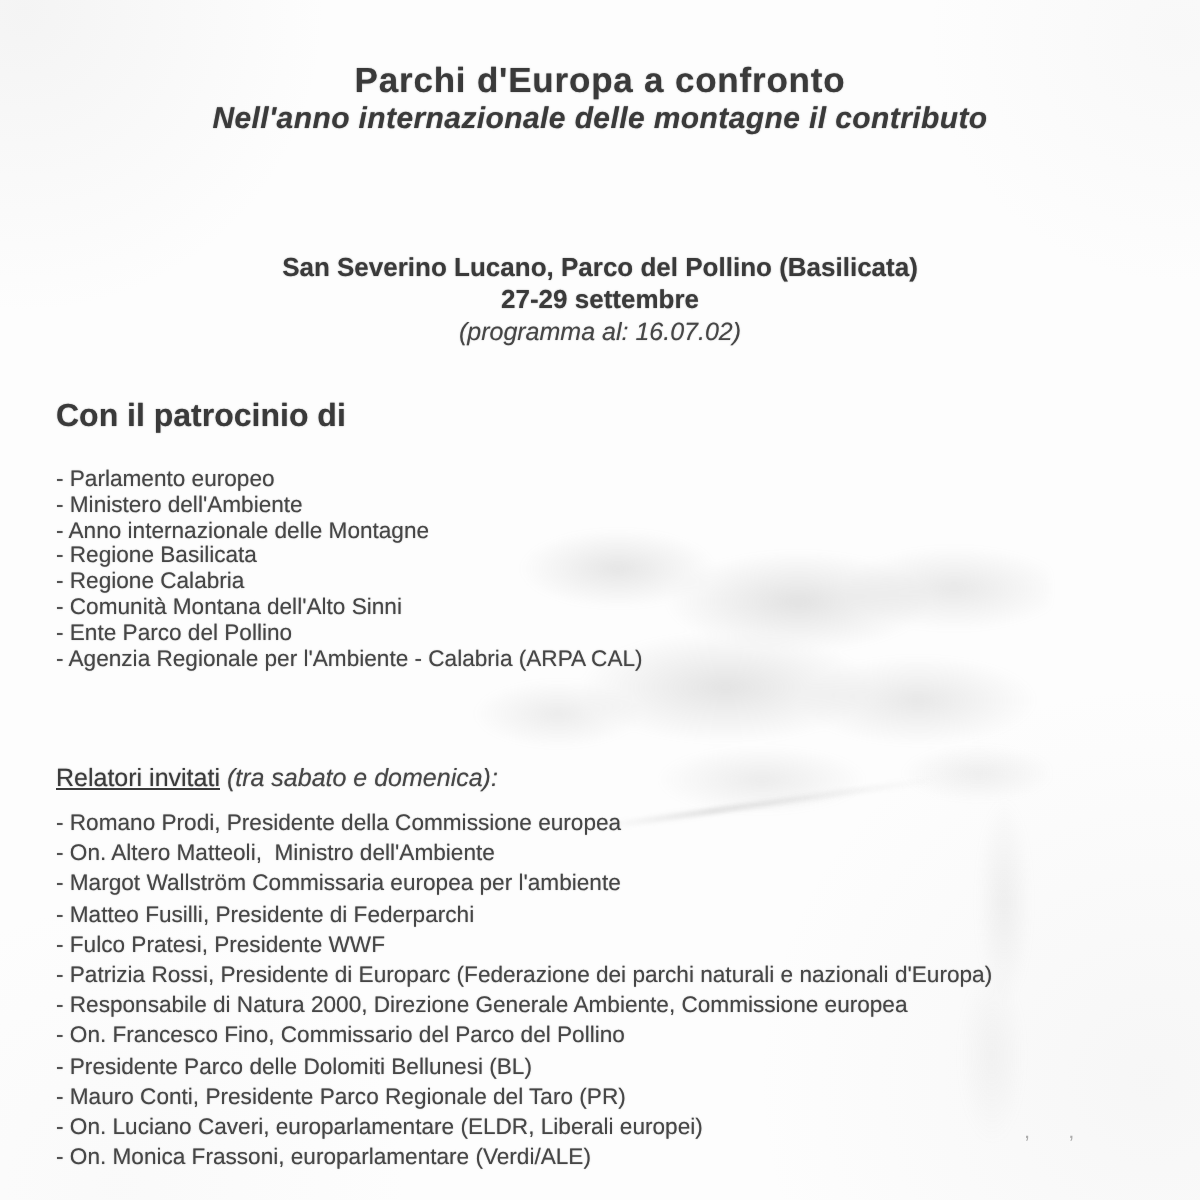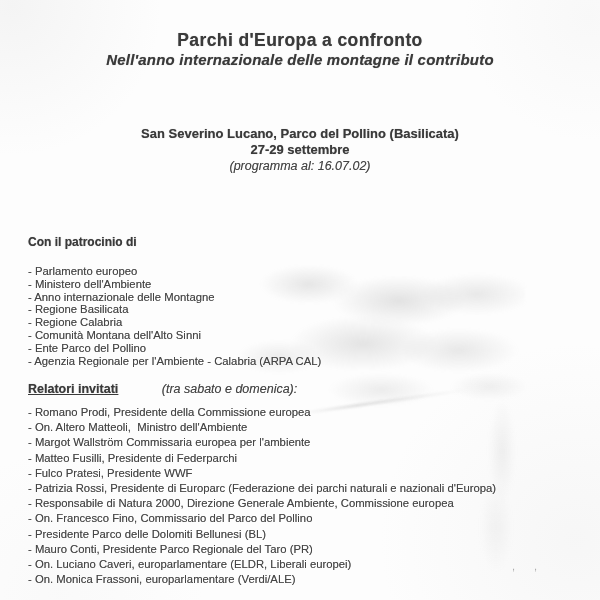--- a/index.html
+++ b/index.html
@@ -58,27 +58,27 @@
 
   header{position:absolute;top:31px;left:0;width:600px;text-align:center;}
   .doc-title{font-size:17.5px;font-weight:bold;letter-spacing:.4px;line-height:19px;}
   .doc-subtitle{font-size:15px;font-weight:bold;font-style:italic;line-height:19px;letter-spacing:.2px;}
 
   .event{position:absolute;top:126px;left:0;width:600px;text-align:center;}
   .event-location,.event-dates{font-size:13px;font-weight:bold;line-height:16px;}
   .event-note{font-size:12.5px;font-style:italic;line-height:16px;}
 
   .patronage{position:absolute;top:200px;left:28px;}
-  .patronage-heading{font-size:12px;font-weight:bold;margin-bottom:16px;margin-top:35px;}
+  .patronage-heading{font-size:16px;font-weight:bold;margin-bottom:16px;}
   .patronage .line{font-size:11.3px;line-height:12.8px;white-space:pre;}
 
   .speakers{position:absolute;top:382px;left:28px;}
   .speakers-heading{font-size:12.5px;margin-bottom:9px;}
-  .speakers-heading .main{font-weight:bold;text-decoration:underline;}
-  .speakers-heading .note{font-style:italic;padding-left:40px;}
+  .speakers-heading .main{font-weight:normal;text-decoration:underline;}
+  .speakers-heading .note{font-style:italic;}
   .speakers .line{font-size:11.3px;line-height:15.2px;white-space:pre;}
 </style>
 </head>
 <body>
 
 <div class="page">
 
   <div class="tree-watermark"></div>
   <div class="tree-branch"></div>
   <div class="tree-trunk"></div>

